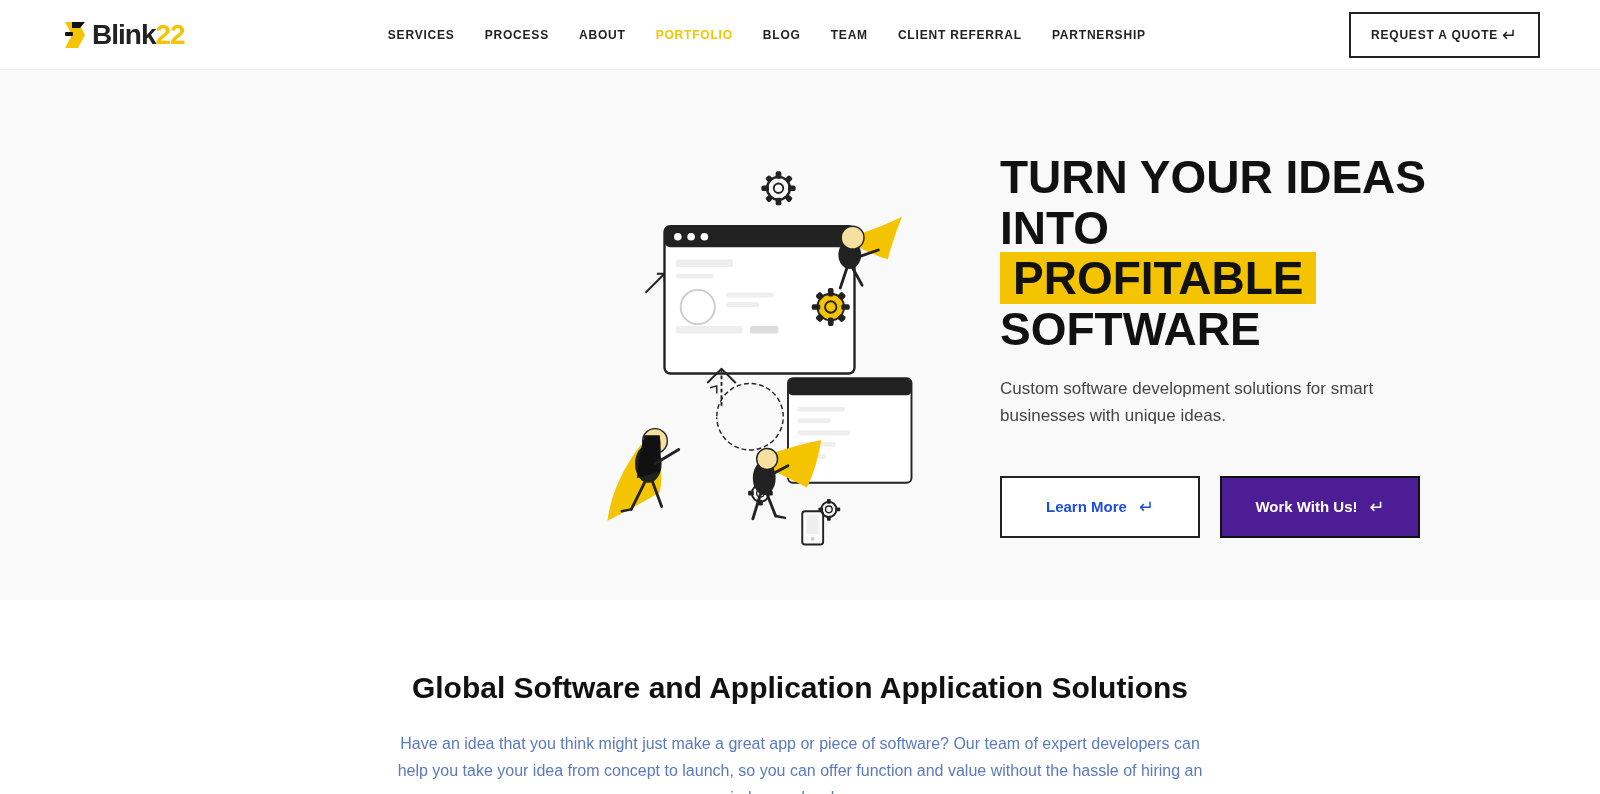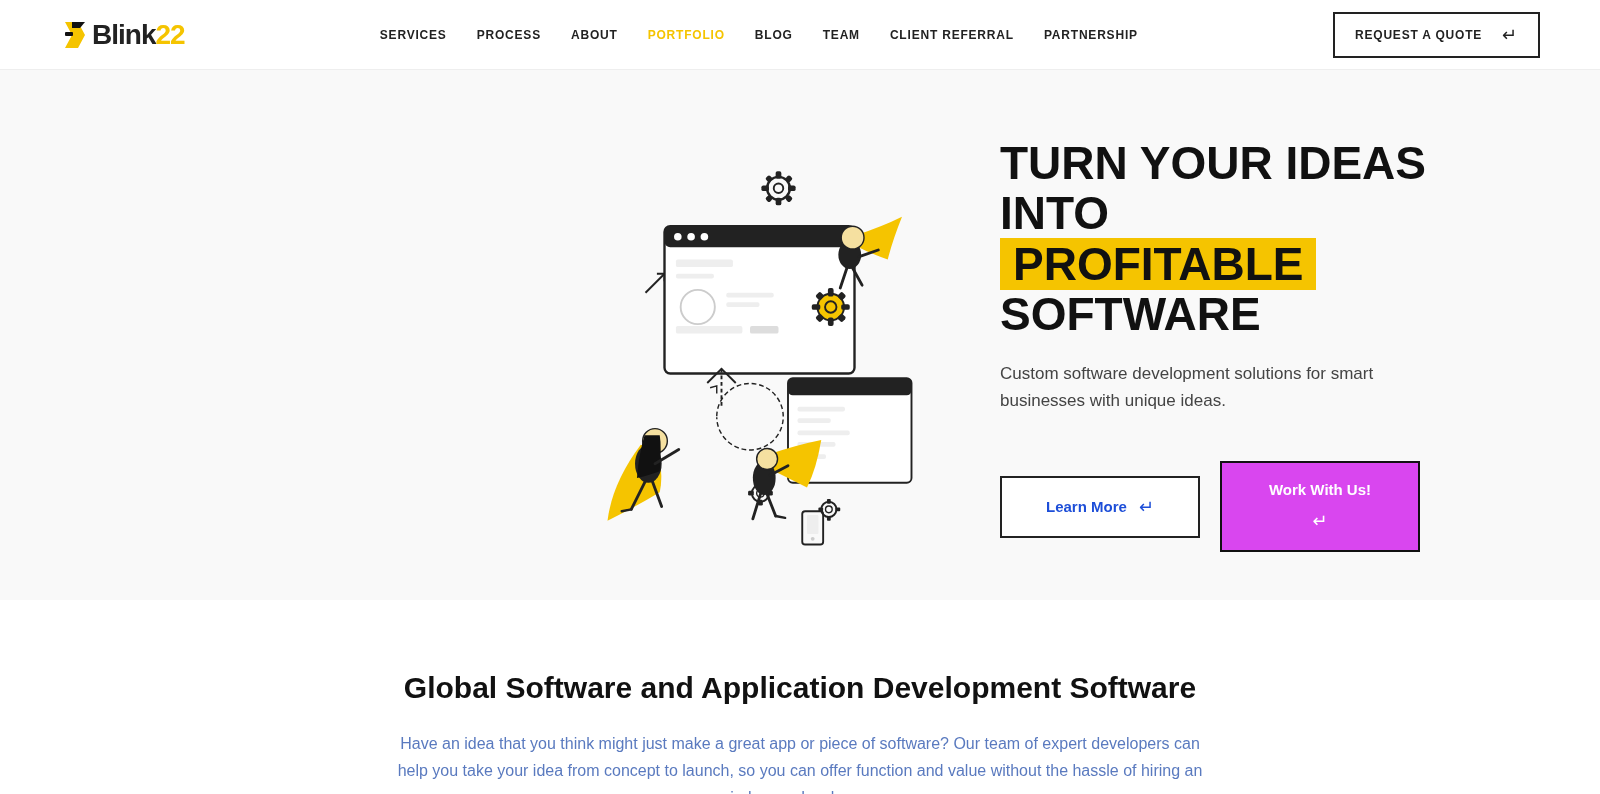--- a/index.html
+++ b/index.html
@@ -43,21 +43,21 @@
       font-weight: 600;
       letter-spacing: 0.8px;
       color: #222;
       text-transform: uppercase;
     }
     nav a.active { color: #f5c400; }
 
     .btn-quote {
       display: flex;
       align-items: center;
-      gap: 20px;
+      gap: 4px;
       border: 2px solid #222;
       padding: 10px 20px;
       font-size: 12px;
       font-weight: 700;
       letter-spacing: 0.8px;
       text-transform: uppercase;
       cursor: pointer;
       background: #fff;
       color: #222;
       white-space: nowrap;
@@ -126,25 +126,24 @@
     }
     .btn-solid {
       display: flex;
       align-items: center;
       gap: 12px;
       border: 2px solid #111;
       padding: 18px 28px;
       font-size: 15px;
       font-weight: 700;
       cursor: pointer;
-      background: #d946ef;
+      background: #4c1d95;
       color: #fff;
       min-width: 200px;
       justify-content: center;
-      flex-direction: column;
     }
 
     .enter-icon {
       font-size: 18px;
       font-weight: 400;
     }
 
     
     .section-global {
       background: #fff;
@@ -354,15 +353,15 @@
       </button>
       <button class="btn-solid">
         <span>Work With Us!</span>
         <span class="enter-icon">↵</span>
       </button>
     </div>
   </div>
 </section>
 
 <section class="section-global">
-  <h2>Global Software and Application Development Software</h2>
+  <h2>Global Software and Application Application Solutions</h2>
   <p>Have an idea that you think might just make a great app or piece of software? Our team of expert developers can help you take your idea from concept to launch, so you can offer function and value without the hassle of hiring an in-house developer.</p>
 </section>
 
 </body></html>

